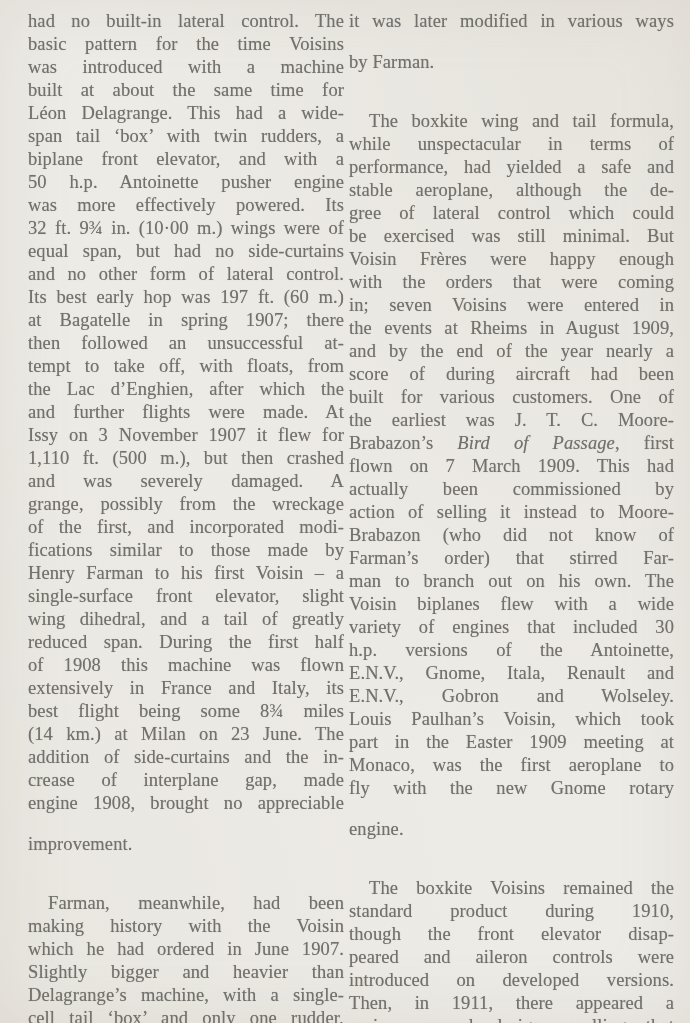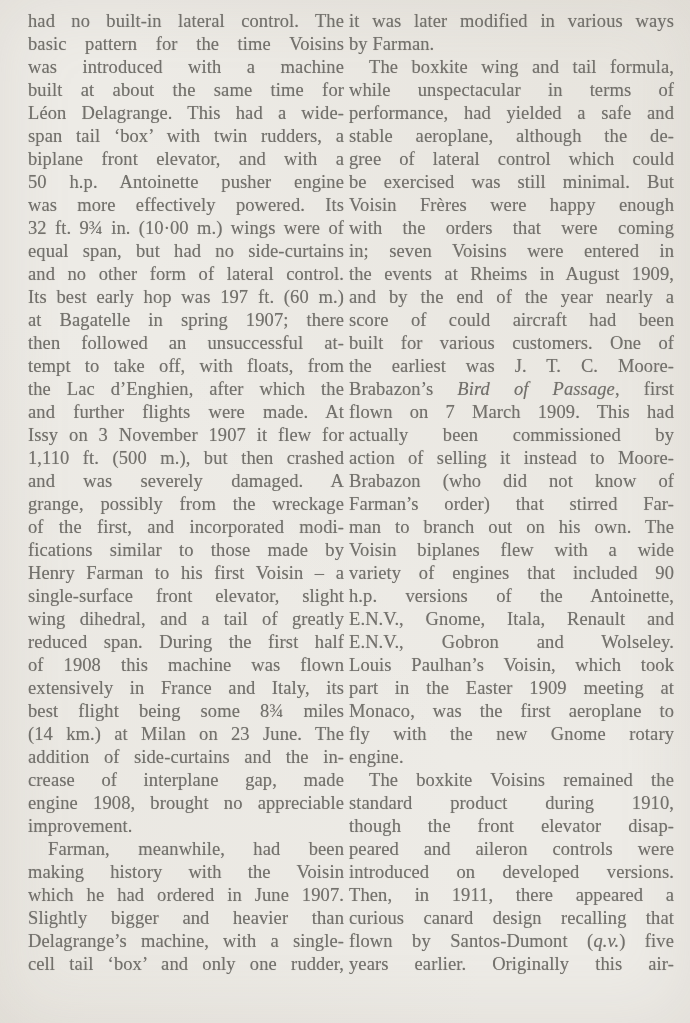--- a/index.html
+++ b/index.html
@@ -30,22 +30,22 @@
   .line {
     height: 23px;
     line-height: 23px;
     font-size: 18.5px;
     white-space: nowrap;
     text-align: justify;
     text-align-last: justify;
     letter-spacing: 0.1px;
     text-shadow: 0 0 0.7px rgba(115,113,108,0.55);
   }
-  .line.last   { text-align-last: left; }
-  .line.indent { padding-left: 20px; }
+  .line.last   { text-align-last: left; margin-top: 18px; }
+  .line.indent { padding-left: 20px; margin-top: 36px; }
   .line i { }
 </style>
 </head>
 <body>
 
 <div class="page">
   <div class="column left">
       <div class="paragraph">
         <div class="line">had no built-in lateral control. The</div>
         <div class="line">basic pattern for the time Voisins</div>
@@ -103,32 +103,32 @@
         <div class="line">while unspectacular in terms of</div>
         <div class="line">performance, had yielded a safe and</div>
         <div class="line">stable aeroplane, although the de-</div>
         <div class="line">gree of lateral control which could</div>
         <div class="line">be exercised was still minimal. But</div>
         <div class="line">Voisin Frères were happy enough</div>
         <div class="line">with the orders that were coming</div>
         <div class="line">in; seven Voisins were entered in</div>
         <div class="line">the events at Rheims in August 1909,</div>
         <div class="line">and by the end of the year nearly a</div>
-        <div class="line">score of could aircraft had been</div>
+        <div class="line">score of during aircraft had been</div>
         <div class="line">built for various customers. One of</div>
         <div class="line">the earliest was J. T. C. Moore-</div>
         <div class="line">Brabazon’s <i>Bird of Passage</i>, first</div>
         <div class="line">flown on 7 March 1909. This had</div>
         <div class="line">actually been commissioned by</div>
         <div class="line">action of selling it instead to Moore-</div>
         <div class="line">Brabazon (who did not know of</div>
         <div class="line">Farman’s order) that stirred Far-</div>
         <div class="line">man to branch out on his own. The</div>
         <div class="line">Voisin biplanes flew with a wide</div>
-        <div class="line">variety of engines that included 90</div>
+        <div class="line">variety of engines that included 30</div>
         <div class="line">h.p. versions of the Antoinette,</div>
         <div class="line">E.N.V., Gnome, Itala, Renault and</div>
         <div class="line">E.N.V., Gobron and Wolseley.</div>
         <div class="line">Louis Paulhan’s Voisin, which took</div>
         <div class="line">part in the Easter 1909 meeting at</div>
         <div class="line">Monaco, was the first aeroplane to</div>
         <div class="line">fly with the new Gnome rotary</div>
         <div class="line last">engine.</div>
       </div>
       <div class="paragraph">

